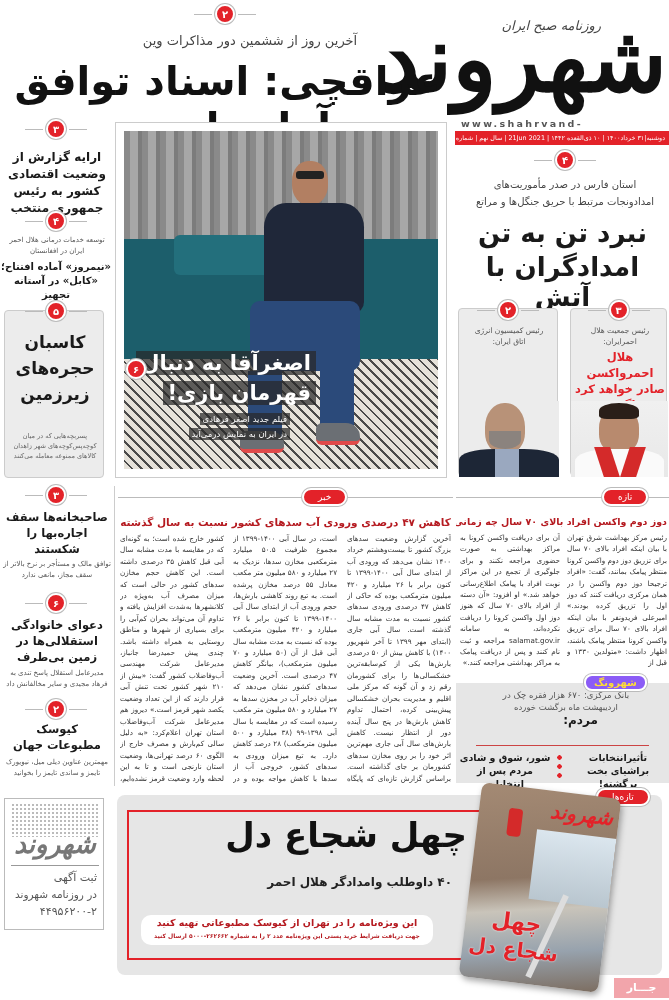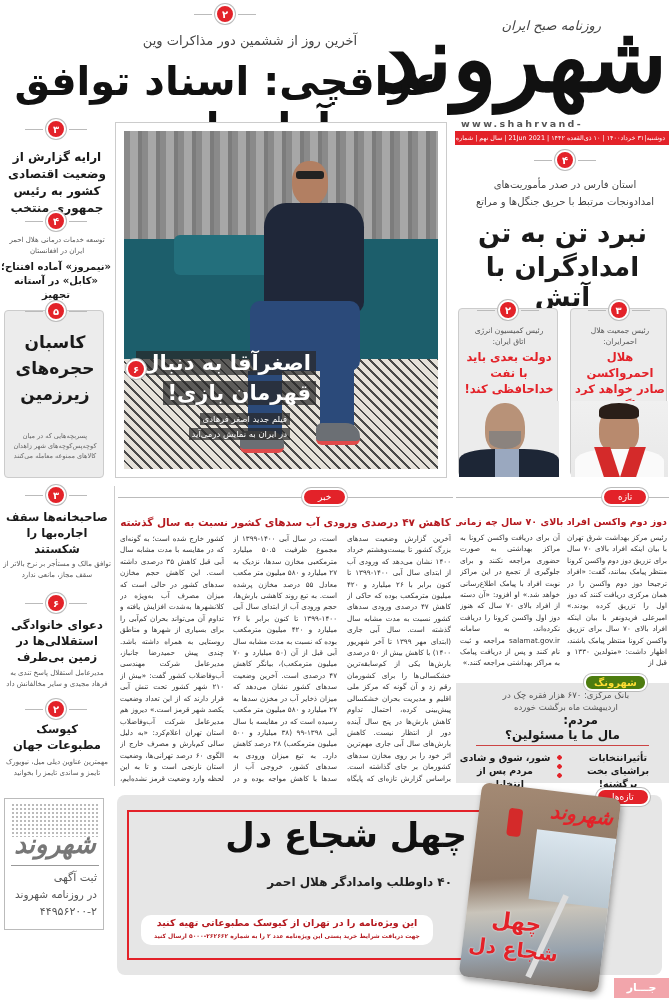--- a/index.html
+++ b/index.html
@@ -54,21 +54,20 @@
     <div class="abs" style="left:28px;top:46px;width:16px;height:30px;background:#d42a2a;transform:skewX(18deg);"></div>
     <div class="abs" style="left:54px;top:46px;width:16px;height:30px;background:#d42a2a;transform:skewX(-18deg);"></div>
   </div>
 </div>
 <div class="badge-line" style="left:570px;top:300px;width:97px;">
   <span class="badge">۳</span>
 </div>
 
 <div class="abs box-grey" style="left:458px;top:308px;width:100px;height:168px;">
   <div class="abs center" style="left:14px;top:16px;width:72px;font-size:7.5px;line-height:11px;color:#555;">رئیس کمیسیون انرژی اتاق ایران:</div>
-  <div class="abs center" style="left:2px;top:40px;width:96px;font-size:11.5px;line-height:16px;font-weight:bold;color:#e32229;">دولت بعدی باید با نفت خداحافظی کند!</div>
   <div class="abs photo" style="left:0;top:92px;width:100px;height:76px;background:#ececec;">
     <div class="abs" style="left:26px;top:2px;width:40px;height:50px;border-radius:48% 48% 40% 40%;background:#b89278;"></div>
     <div class="abs" style="left:30px;top:30px;width:32px;height:18px;border-radius:0 0 50% 50%;background:#7f7f7f;opacity:.8;"></div>
     <div class="abs" style="left:0;top:48px;width:100px;height:30px;border-radius:35% 35% 0 0;background:#1d2636;"></div>
     <div class="abs" style="left:36px;top:48px;width:24px;height:30px;background:#9aa8bf;"></div>
   </div>
 </div>
 <div class="badge-line" style="left:458px;top:300px;width:100px;">
   <span class="badge">۲</span>
 </div>
@@ -157,27 +156,26 @@
 
 <div class="hr" style="left:456px;top:497px;width:213px;"></div>
 <span class="abs pill" style="left:602px;top:488px;">تازه</span>
 <div class="abs" style="right:2px;top:516px;width:211px;font-size:9.5px;font-weight:bold;color:#b51a20;white-space:nowrap;overflow:hidden;">دوز دوم واکسن افراد بالای ۷۰ سال چه زمانی تزریق می‌شود؟</div>
 <div class="abs col-text" style="left:567px;top:532px;width:100px;height:138px;overflow:hidden;">رئیس مرکز بهداشت شرق تهران با بیان اینکه افراد بالای ۷۰ سال برای تزریق دوز دوم واکسن کرونا منتظر پیامک بمانند، گفت: «افراد ترجیحا دوز دوم واکسن را در همان مرکزی دریافت کنند که دوز اول را تزریق کرده بودند.» امیرعلی فریدونفر با بیان اینکه افراد بالای ۷۰ سال برای تزریق واکسن کرونا منتظر پیامک باشند، اظهار داشت: «متولدین ۱۳۳۰ و قبل از</div>
 <div class="abs col-text" style="left:460px;top:532px;width:100px;height:138px;overflow:hidden;">آن برای دریافت واکسن کرونا به مراکز بهداشتی به صورت حضوری مراجعه نکنند و برای جلوگیری از تجمع در این مراکز نوبت افراد با پیامک اطلاع‌رسانی خواهد شد.» او افزود: «آن دسته از افراد بالای ۷۰ سال که هنوز دوز اول واکسن کرونا را دریافت نکرده‌اند، به سامانه salamat.gov.ir مراجعه و ثبت نام کنند و پس از دریافت پیامک به مراکز بهداشتی مراجعه کنند.»</div>
 
 <div class="abs" style="left:456px;top:683px;width:213px;height:100px;background:#e6e6e6;">
   <div class="abs center" style="left:30px;top:6px;width:160px;font-size:8.5px;line-height:12px;color:#555;">بانک مرکزی: ۶۷۰ هزار فقره چک در اردیبهشت ماه برگشت خورده</div>
   <div class="abs center" style="left:18px;top:30px;width:213px;font-size:12px;font-weight:bold;">مردم:</div>
-  <div class="abs center" style="left:0;top:45px;width:213px;font-size:12px;font-weight:bold;">مال ما یا مسئولین؟</div>
   <div class="abs" style="left:20px;top:62px;width:173px;height:1px;background:#c44;"></div>
   <div class="abs center" style="right:4px;top:68px;width:94px;font-size:9.5px;line-height:13px;font-weight:bold;">تأثیرانتخابات براشیای بخت برگشته!</div>
   <div class="abs" style="left:101px;top:70px;width:5px;height:26px;background:radial-gradient(circle,#e32229 2px,transparent 2.5px) 0 0/5px 9px repeat-y;"></div>
   <div class="abs center" style="left:2px;top:68px;width:94px;font-size:9.5px;line-height:13px;font-weight:bold;">شور، شوق و شادی مردم پس از انتخابات</div>
 </div>
-<span class="abs" style="left:584px;top:674px;background:#4d7c0f;color:#ffdd33;font-size:10px;font-weight:bold;padding:1px 8px;border-radius:8px;border:2px solid #fff;box-shadow:0 0 0 1px #bbb;">شهرونگ</span>
+<span class="abs" style="left:584px;top:674px;background:#8b5cf6;color:#ffdd33;font-size:10px;font-weight:bold;padding:1px 8px;border-radius:8px;border:2px solid #fff;box-shadow:0 0 0 1px #bbb;">شهرونگ</span>
 
 <div class="abs" style="left:117px;top:795px;width:545px;height:180px;background:#e6e6e6;border-radius:8px;">
   <div class="abs" style="left:10px;top:15px;width:430px;height:150px;border:2px solid #e32229;"></div>
   <div class="abs" style="right:195px;top:20px;font-size:34px;font-weight:bold;letter-spacing:-1px;color:#111;white-space:nowrap;">چهل شجاع دل</div>
   <div class="abs" style="right:210px;top:80px;font-size:12px;font-weight:bold;color:#222;white-space:nowrap;">۴۰ داوطلب وامدادگر هلال احمر</div>
   <div class="abs" style="left:24px;top:120px;width:292px;height:30px;background:#ffffff;border-radius:10px;">
     <div class="abs center" style="left:0;top:2px;width:292px;font-size:9.5px;font-weight:bold;color:#b51a20;">این ویژه‌نامه را در تهران از کیوسک مطبوعاتی تهیه کنید</div>
     <div class="abs center" style="left:0;top:17px;width:292px;font-size:6px;font-weight:bold;color:#b51a20;white-space:nowrap;">جهت دریافت شرایط خرید پستی این ویژه‌نامه عدد ۲ را به شماره ۲۶۲۶۶۲-۵۰۰۰ ارسال کنید</div>
   </div>
 </div>

